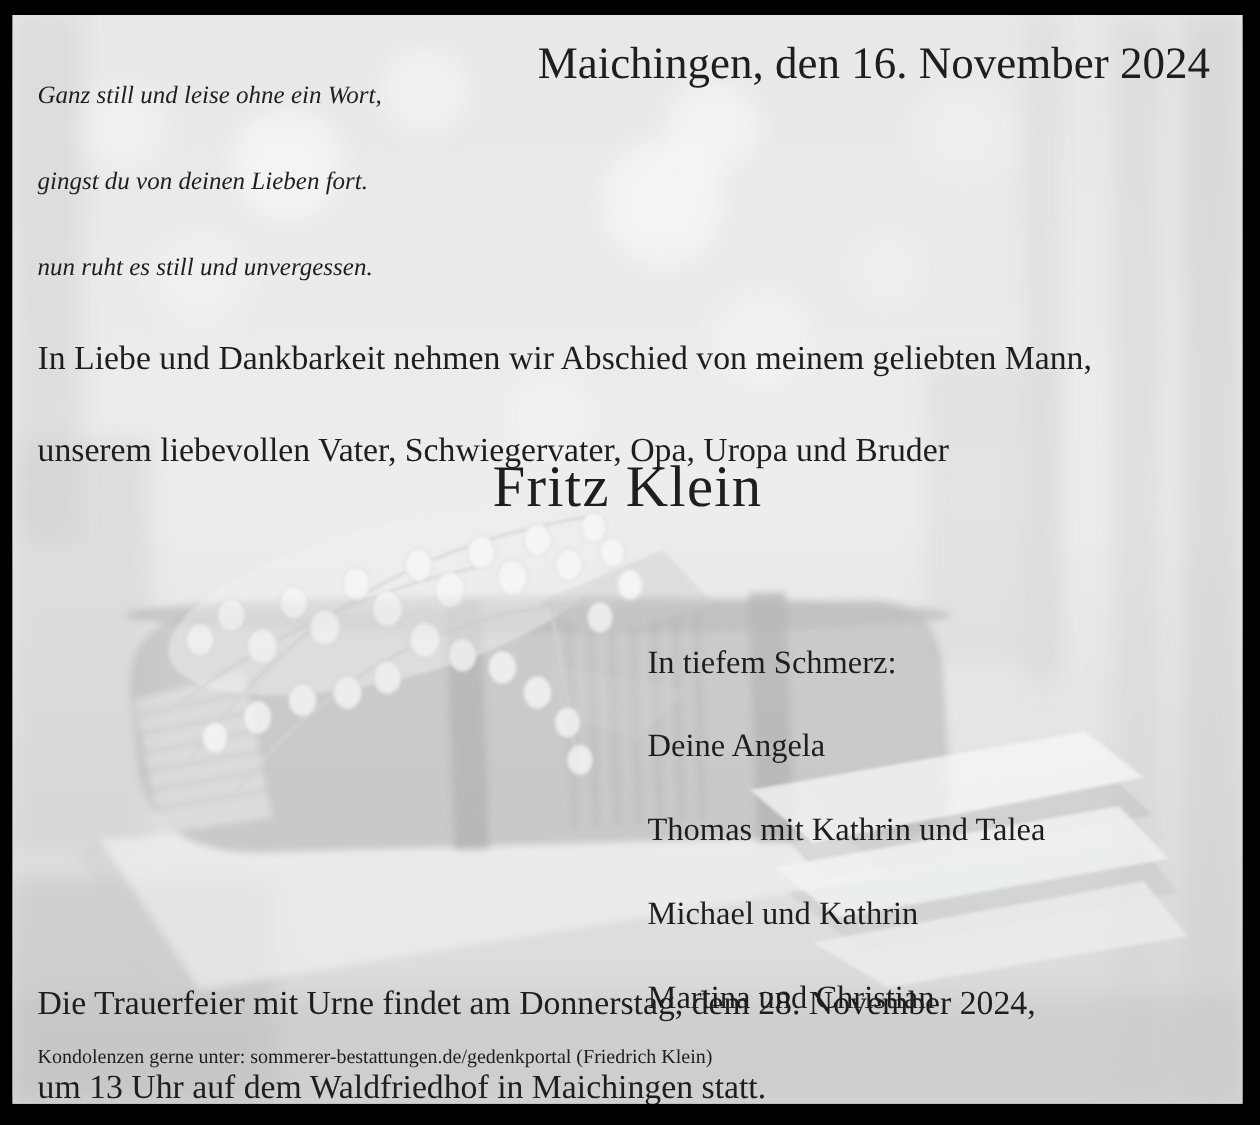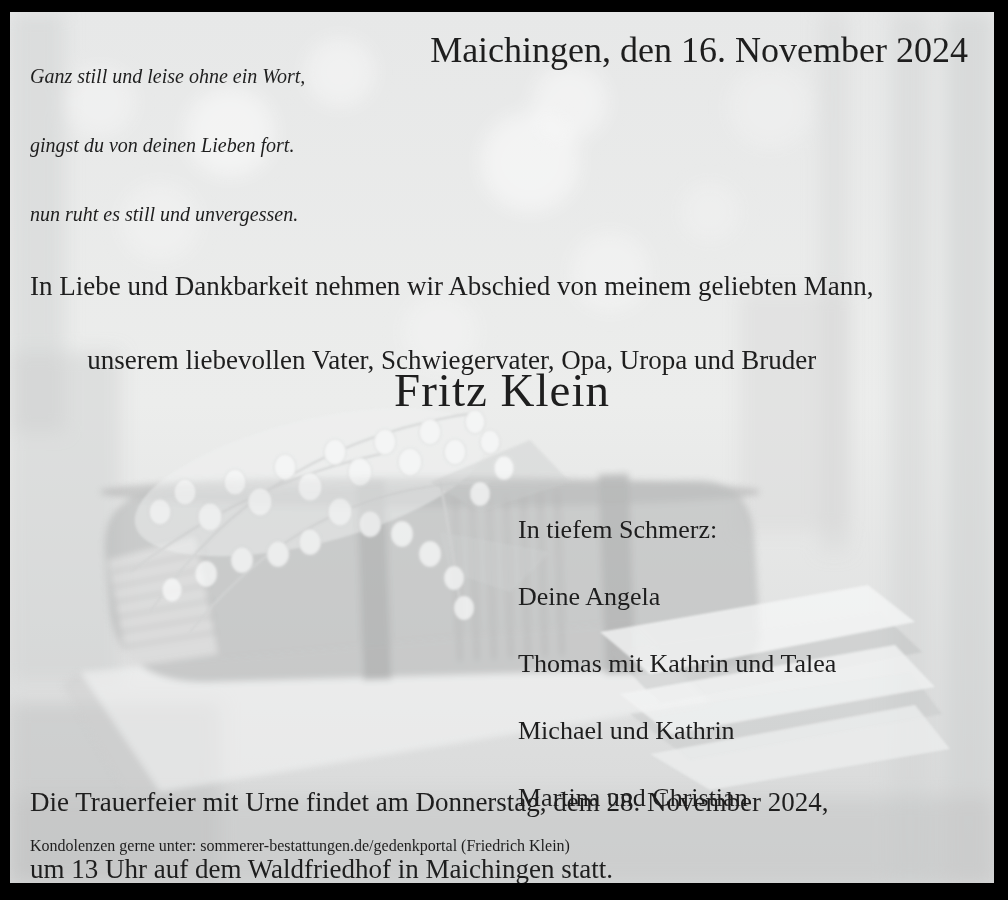--- a/index.html
+++ b/index.html
@@ -9,21 +9,21 @@
     overflow:hidden;
   }
   .paper{
     position:absolute;left:10px;top:12px;width:984px;height:871px;
     background:#e9eaea;overflow:hidden;
   }
   .photo{position:absolute;left:0;top:0;width:984px;height:871px;}
   .txt{position:absolute;white-space:pre-line;}
   .poem{left:20px;top:12px;font-style:italic;font-size:20px;line-height:34.5px;}
   .dateline{top:17px;right:26px;font-size:36px;margin-left:30px;}
-  .intro{left:20px;top:219px;font-size:27px;line-height:37px;text-align:center;}
+  .intro{left:20px;top:219px;font-size:27px;line-height:37px;}
   .name{left:0;top:346px;width:100%;text-align:center;font-size:47px;line-height:64px;letter-spacing:1px;}
   .dates{left:0;top:424px;width:100%;text-align:center;font-size:25px;line-height:30px;}
   .dates .gap{display:inline-block;width:28px;}
   .dates .sym{font-size:23px;}
   .mourners{left:508px;top:468px;font-size:26px;line-height:33.4px;}
   .funeral{left:20px;top:741px;font-size:27px;line-height:33.4px;}
   .condolence{left:20px;top:819px;font-size:16px;line-height:30px;}
 </style>
 </head>
 <body>

